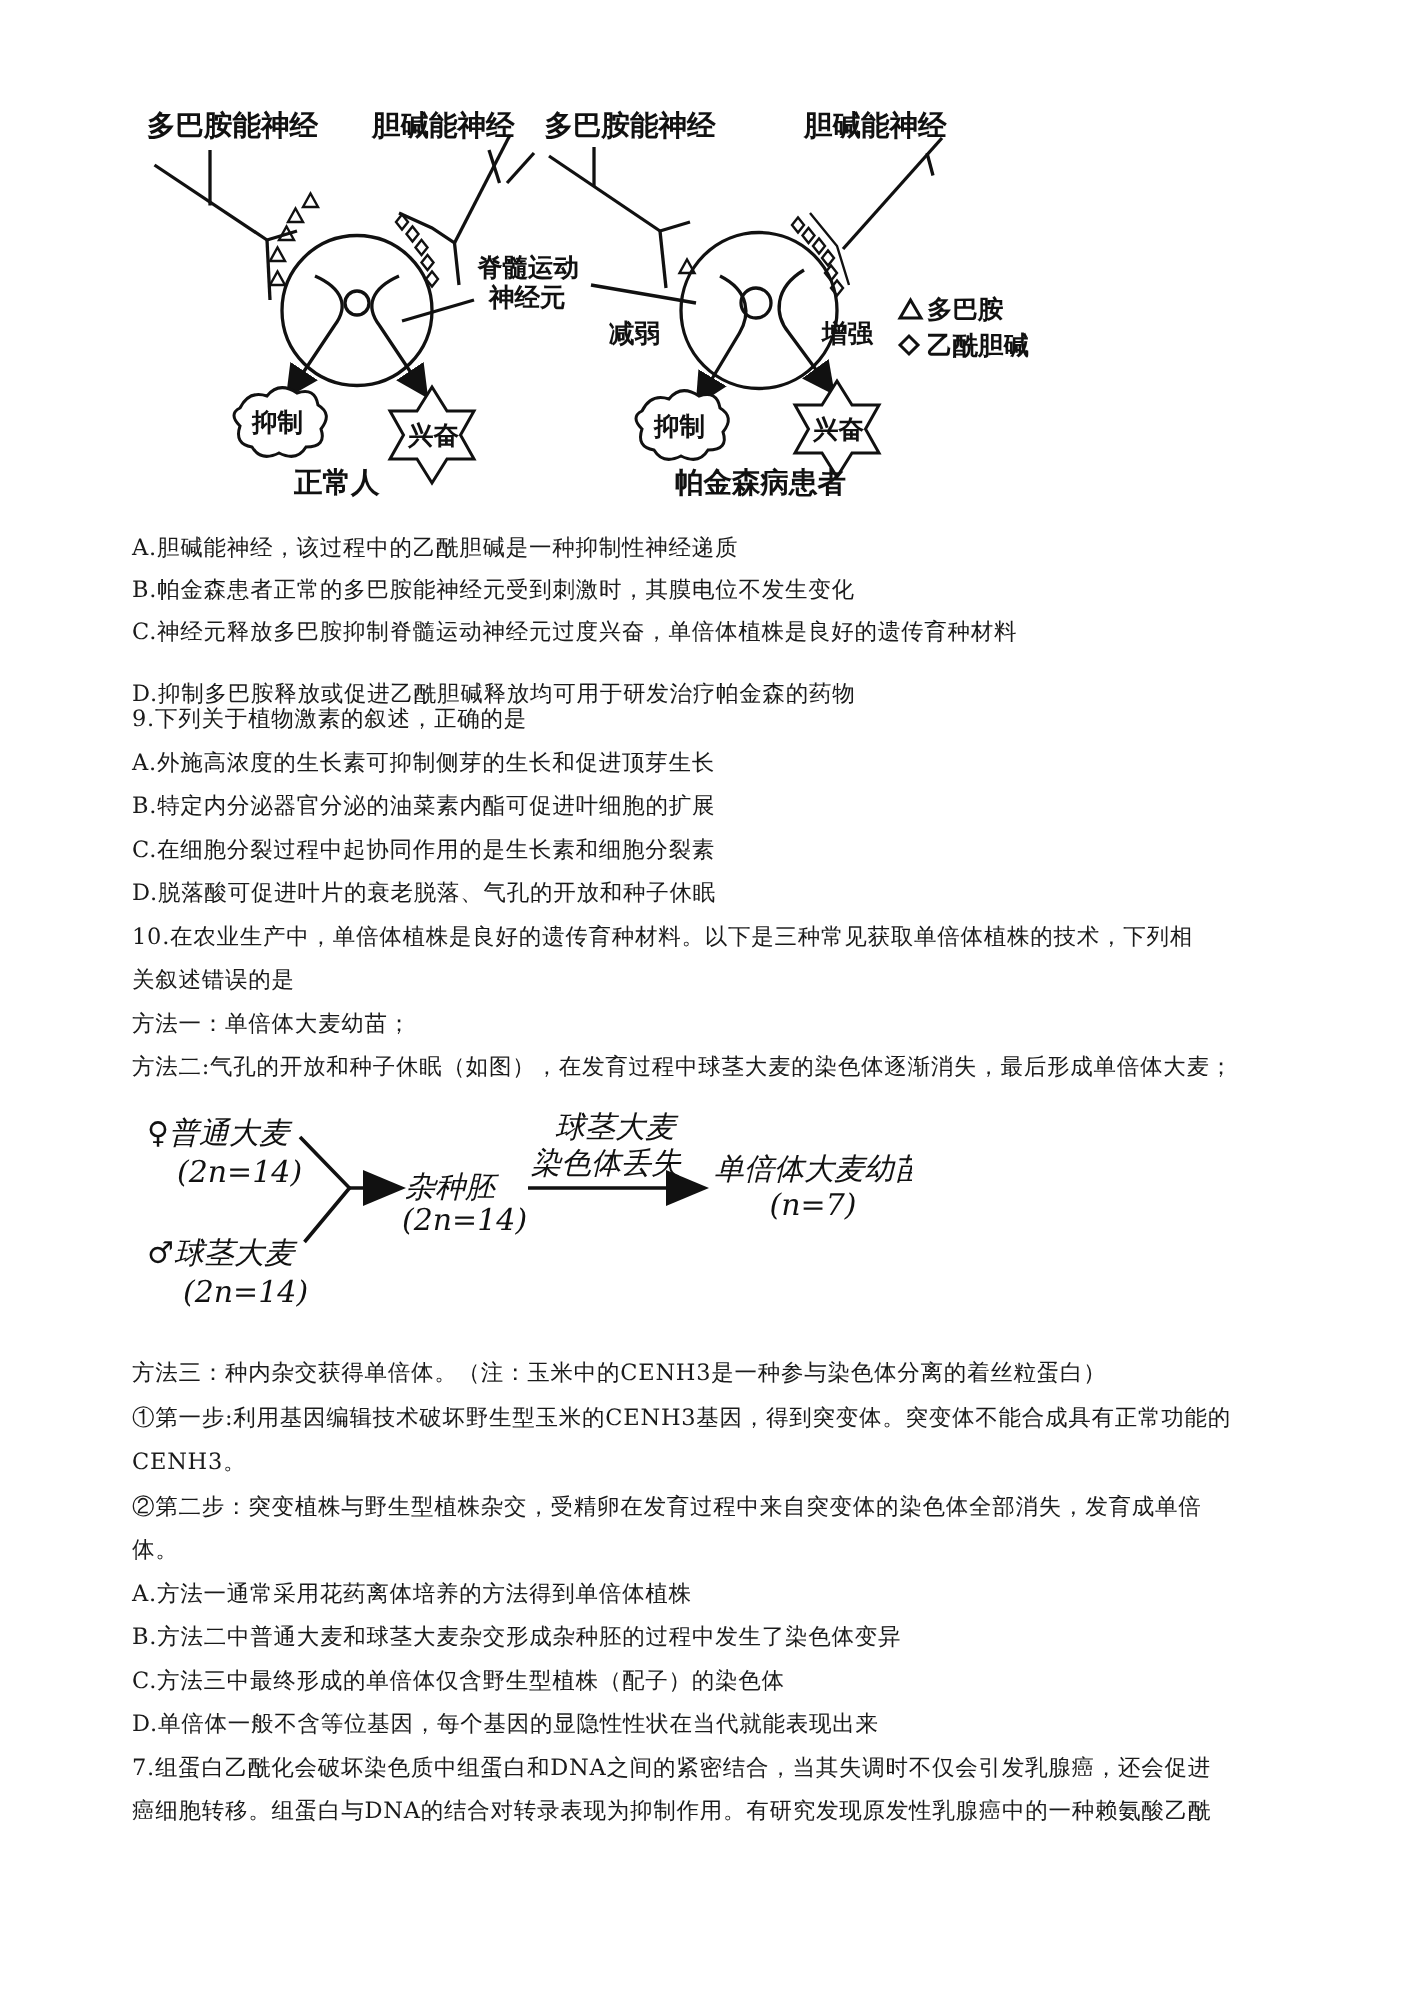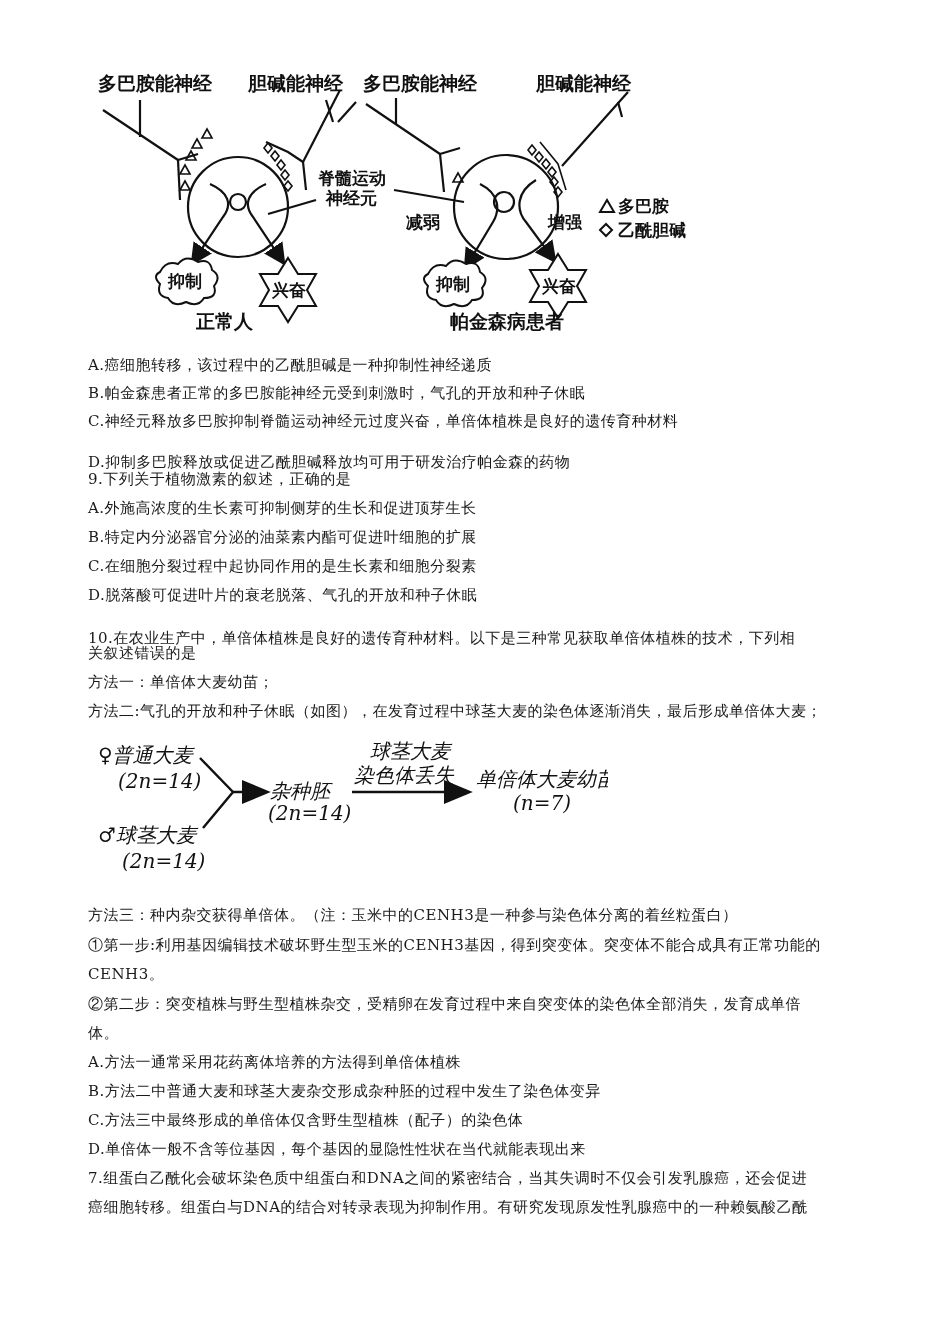--- a/index.html
+++ b/index.html
@@ -113,32 +113,32 @@
 
     <g>
       <path d="M512,150 l7,-12 l7,12 z" stroke="#111" stroke-width="2" fill="none"></path>
       <text class="fig-label-sm" x="530" y="150">多巴胺</text>
       <path d="M512,168 l6,-6 l6,6 l-6,6 z" stroke="#111" stroke-width="2" fill="none"></path>
       <text class="fig-label-sm" x="530" y="174">乙酰胆碱</text>
     </g>
   </svg>
 </div>
 
-<div class="line" style="top:355px">A.癌细胞转移，该过程中的乙酰胆碱是一种抑制性神经递质</div>
-<div class="line" style="top:383px">B.帕金森患者正常的多巴胺能神经元受到刺激时，气孔的开放和种子休眠</div>
+<div class="line" style="top:355px">A.胆碱能神经，该过程中的乙酰胆碱是一种抑制性神经递质</div>
+<div class="line" style="top:383px">B.帕金森患者正常的多巴胺能神经元受到刺激时，其膜电位不发生变化</div>
 <div class="line" style="top:411px">C.神经元释放多巴胺抑制脊髓运动神经元过度兴奋，单倍体植株是良好的遗传育种材料</div>
 <div class="line" style="top:452px">D.抑制多巴胺释放或促进乙酰胆碱释放均可用于研发治疗帕金森的药物</div>
 
 <div class="line" style="top:469px">9.下列关于植物激素的叙述，正确的是</div>
 <div class="line" style="top:498px">A.外施高浓度的生长素可抑制侧芽的生长和促进顶芽生长</div>
 <div class="line" style="top:527px">B.特定内分泌器官分泌的油菜素内酯可促进叶细胞的扩展</div>
 <div class="line" style="top:556px">C.在细胞分裂过程中起协同作用的是生长素和细胞分裂素</div>
 <div class="line" style="top:585px">D.脱落酸可促进叶片的衰老脱落、气孔的开放和种子休眠</div>
 
-<div class="line" style="top:628px">10.在农业生产中，单倍体植株是良好的遗传育种材料。以下是三种常见获取单倍体植株的技术，下列相</div>
+<div class="line" style="top:614px">10.在农业生产中，单倍体植株是良好的遗传育种材料。以下是三种常见获取单倍体植株的技术，下列相</div>
 <div class="line" style="top:643px">关叙述错误的是</div>
 <div class="line" style="top:672px">方法一：单倍体大麦幼苗；</div>
 <div class="line" style="top:701px">方法二:气孔的开放和种子休眠（如图），在发育过程中球茎大麦的染色体逐渐消失，最后形成单倍体大麦；</div>
 
 <div class="fig2">
   <svg viewBox="0 0 520 150" xmlns="http://www.w3.org/2000/svg">
     <defs>
       <marker id="ah2" markerWidth="12" markerHeight="10" refX="10" refY="5" orient="auto">
         <path d="M0,0 L12,5 L0,10 z" fill="#111"></path>
       </marker>

